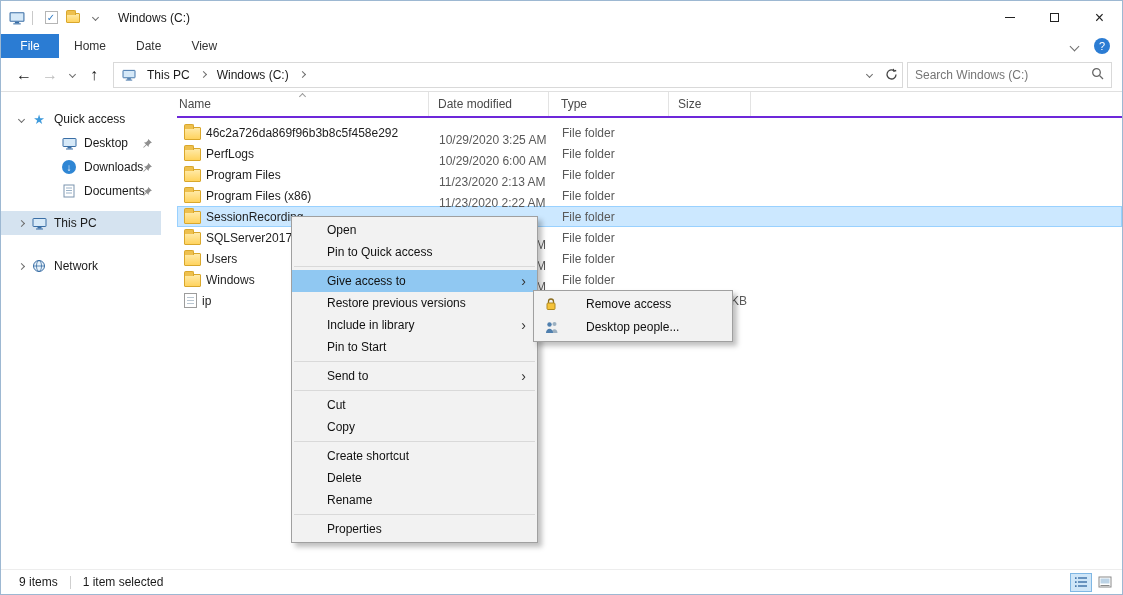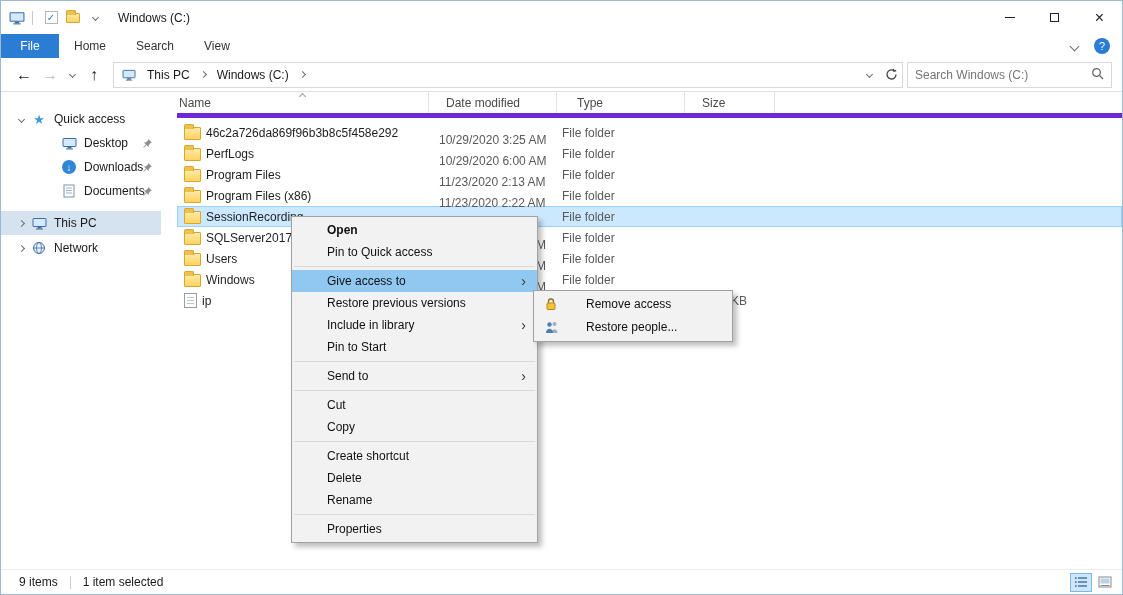--- a/index.html
+++ b/index.html
@@ -70,21 +70,21 @@
   .side-item .icon-slot { width:16px; display:flex; align-items:center; justify-content:center; margin-right:7px; }
   .side-item .label { white-space:nowrap; }
   .side-item.selected { background:var(--nav-selected,#d5e3f0); }
   .side-item .pin { position:absolute; right:8px; top:7px; }
   .star-glyph { color:#3f9bdc; font-size:13px; }
   .dl-icon { width:14px; height:14px; border-radius:50%; background:#2f86d4; color:#fff; font-size:10px;
              display:flex; align-items:center; justify-content:center; }
 
   
   .filearea { flex:1; position:relative; padding-left:16px; background:#fff; }
-  .col-headers { height:26px; display:flex; color:#4a4a4a; border-bottom:5px solid #6d28d9;gap:8px; }
+  .col-headers { height:26px; display:flex; color:#4a4a4a; border-bottom:2px solid #6d28d9; }
   .hcell { display:flex; align-items:center; border-right:1px solid #e3e3e3; position:relative; }
   .hcell.name { width:252px; padding-left:2px; }
   .hcell.date { width:120px; padding-left:9px; }
   .hcell.type { width:120px; padding-left:12px; }
   .hcell.size { width:82px;  padding-left:9px; }
   .sort-caret { position:absolute; left:50%; top:2px; margin-left:-3px;
                 border-color:#9a9a9a; }
   .rows { padding-top:4px; }
   .frow { height:21px; display:flex; align-items:center; border:1px solid transparent; }
   .frow.selected { background:var(--selection-bg,#cce8ff); border-color:var(--selection-border,#99d1ff); }
@@ -106,21 +106,21 @@
                background:#fff; border:1px solid #9c9c9c; }
   .file-icon::after { content:""; position:absolute; left:2px; top:3px; width:7px; height:1px;
                background:#b9c6d1; box-shadow:0 3px 0 #b9c6d1, 0 6px 0 #b9c6d1; }
 
   
   .context-menu { position:absolute; left:290px; top:215px; width:247px; background:#f2f2f2;
                   border:1px solid #a0a0a0; box-shadow:4px 4px 5px rgba(0,0,0,0.25);
                   padding:2px 0; z-index:10; }
   .menu-item { height:22px; line-height:22px; padding-left:35px; position:relative; color:#111;
                white-space:nowrap; }
-  .menu-item.bold .mlabel { font-weight:bold; }
+  .menu-item.bold .mlabel { font-weight:normal; }
   .menu-item.hl { background:var(--menu-highlight,#90c8f2); }
   .menu-item .arrow { position:absolute; right:11px; top:0; font-size:14px; color:#333; }
   .menu-sep { height:1px; background:#d9d9d9; margin:3px 2px; }
 
   .submenu { position:absolute; left:532px; top:289px; width:200px; background:#f2f2f2;
              border:1px solid #a0a0a0; box-shadow:4px 4px 5px rgba(0,0,0,0.25);
              padding:2px 0; z-index:11; }
   .submenu .menu-item { height:23px; line-height:23px; padding-left:52px; }
   .sub-icon { position:absolute; left:11px; top:5px; display:flex; }
 
@@ -166,21 +166,21 @@
         </div>
       <div class="cap-btn">
           <span class="close-glyph">×</span>
         </div>
     </div>
   </div>
 
   <div class="ribbon-tabs">
     <div class="tab file">File</div>
     <div class="tab">Home</div>
-    <div class="tab">Search</div>
+    <div class="tab">Date</div>
     <div class="tab">View</div>
     <div class="ribbon-right">
       <span class="chev chev-down"></span>
       <span class="help-circle">?</span>
     </div>
   </div>
 
   <div class="navrow">
     <span class="nav-btn">←</span>
     <span class="nav-btn disabled">→</span>
@@ -275,21 +275,21 @@
         <span class="chev chev-right tiny side-chev"></span>
         <span class="icon-slot">
           <svg width="15" height="13" viewBox="0 0 15 13">
               <rect x="1" y="1.5" width="13" height="8" rx="0.5" fill="#d6e9f8" stroke="#3a6ea5"></rect>
               <rect x="5.5" y="10" width="4" height="1.5" fill="#3a6ea5"></rect>
               <rect x="4" y="11.5" width="7" height="1" fill="#3a6ea5"></rect>
             </svg>
         </span>
         <span class="label">This PC</span>
       </div>
-      <div class="side-item" style="margin-top:1px;">
+      <div class="side-item" style="margin-top:19px;">
         <span class="chev chev-right tiny side-chev"></span>
         <span class="icon-slot">
           <svg width="14" height="14" viewBox="0 0 14 14">
               <circle cx="7" cy="7" r="5.5" fill="#e8f2fa" stroke="#3a6ea5"></circle>
               <ellipse cx="7" cy="7" rx="2.5" ry="5.5" fill="none" stroke="#3a6ea5" stroke-width="0.8"></ellipse>
               <line x1="1.5" y1="7" x2="12.5" y2="7" stroke="#3a6ea5" stroke-width="0.8"></line>
             </svg>
         </span>
         <span class="label">Network</span>
       </div>
@@ -460,17 +460,17 @@
     </div>
     <div class="menu-item">
       <span class="sub-icon">
         <svg width="14" height="12" viewBox="0 0 14 12">
             <circle cx="9.5" cy="3" r="2" fill="#9bb0c1"></circle>
             <path d="M6.5 12c0-2.2 1.3-3.8 3-3.8s3 1.6 3 3.8z" fill="#9bb0c1"></path>
             <circle cx="4.5" cy="3.5" r="2.2" fill="#4f7fae"></circle>
             <path d="M1 12c0-2.5 1.5-4.2 3.5-4.2S8 9.5 8 12z" fill="#4f7fae"></path>
           </svg>
       </span>
-      <span class="mlabel">Restore people...</span>
+      <span class="mlabel">Desktop people...</span>
     </div>
   </div>
 
 </div>
 
 </body></html>

